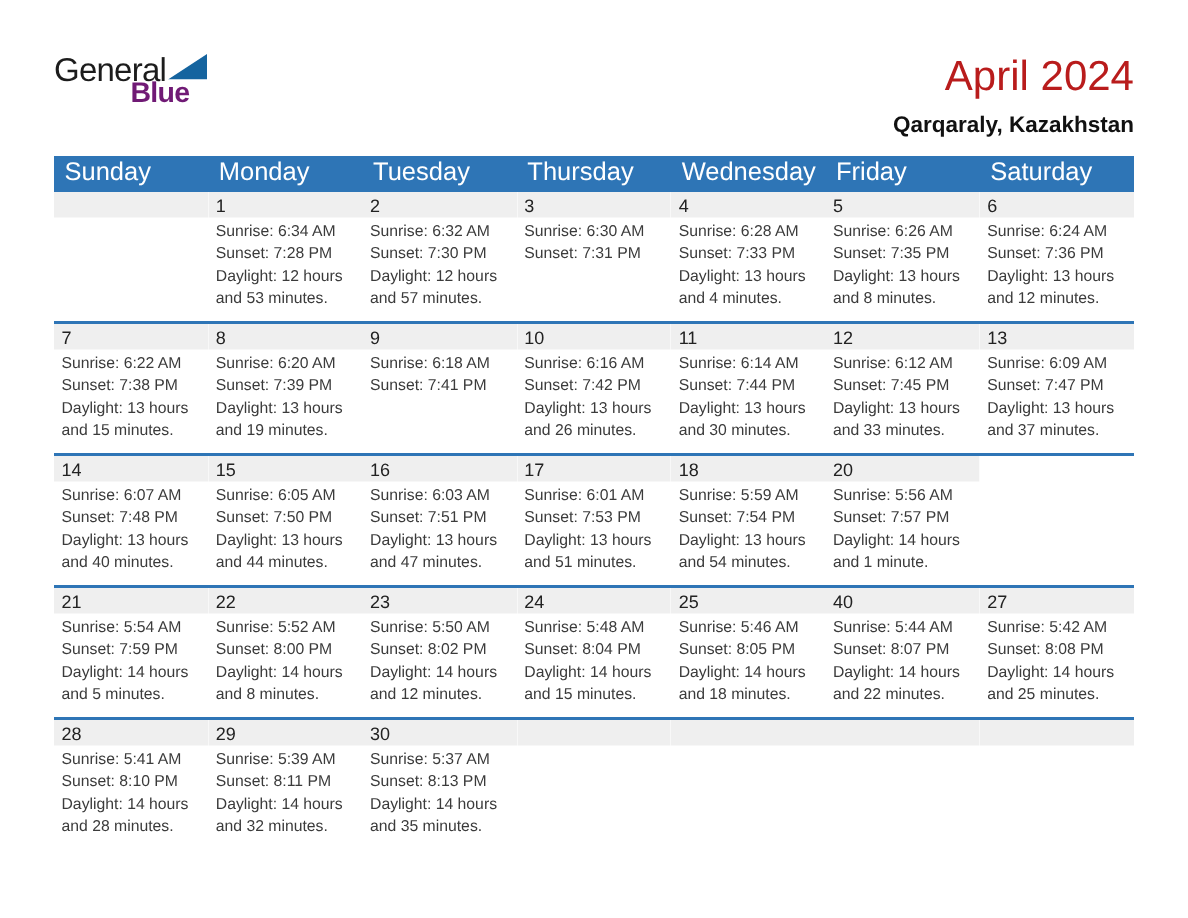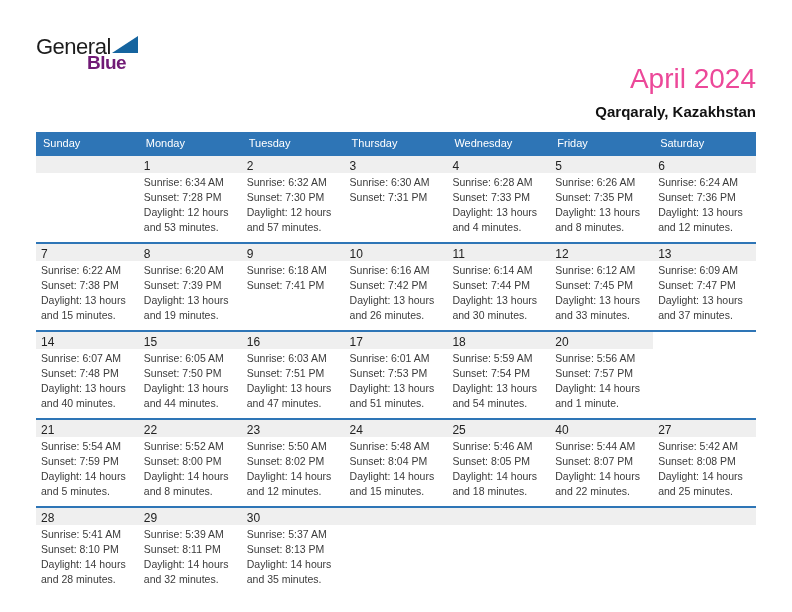--- a/index.html
+++ b/index.html
@@ -3,32 +3,32 @@
 <meta charset="utf-8">
 <style>
   * { margin: 0; padding: 0; box-sizing: border-box; }
   html, body { width: 792px; height: 612px; background: #ffffff; }
   body { font-family: "Liberation Sans", sans-serif; color: #333; overflow: hidden; }
   .page { padding: 36px 36px 0 36px; }
 
   
   .top-bar { display: flex; justify-content: space-between; align-items: flex-start; }
   .logo { line-height: 1; }
-  .logo-line1 { display: flex; align-items: flex-start; }
+  .logo-line1 { display: flex; align-items: center; }
   .logo-general { font-size: 22px; letter-spacing: -0.5px; color: #1c1c1c; }
   .logo-triangle { margin-left: 1px; margin-bottom: 1px; }
   .logo-blue { font-size: 19px; letter-spacing: -0.5px; color: #701a75; margin-left: 51px; margin-top: -5px; font-weight: bold; }
   .title-block { text-align: right; }
-  .cal-title { font-size: 28px; font-weight: normal; color: #ec4899; line-height: 1.1; margin-top: 28px; }
+  .cal-title { font-size: 28px; font-weight: normal; color: #b91c1c; line-height: 1.1; }
   .cal-subtitle { font-size: 15px; font-weight: bold; color: #111; margin-top: 8px; }
 
   
   .calendar { margin-top: 12px; }
   .dow-row { display: grid; grid-template-columns: repeat(7, 1fr); background: #2E75B6; }
-  .dow-cell { color: #ffffff; font-size: 11px; line-height: 22px; height: 22px; padding-left: 7px; }
+  .dow-cell { color: #ffffff; font-size: 17px; line-height: 22px; height: 22px; padding-left: 7px; }
   .week-row { display: grid; grid-template-columns: repeat(7, 1fr); border-top: 2px solid #2E75B6; height: 88px; }
   .week-row:first-of-type { border-top: none; }
   .cell { overflow: hidden; }
   .band { background: #EFEFEF; height: 17px; }
   .daynum { font-size: 12px; color: #222; line-height: 17px; padding-left: 5px; display: inline-block; }
   .body { padding: 2px 3px 0 5px; }
   .line { font-size: 10.5px; line-height: 15px; color: #3b3b3b; }
 </style>
 </head>
 <body>

